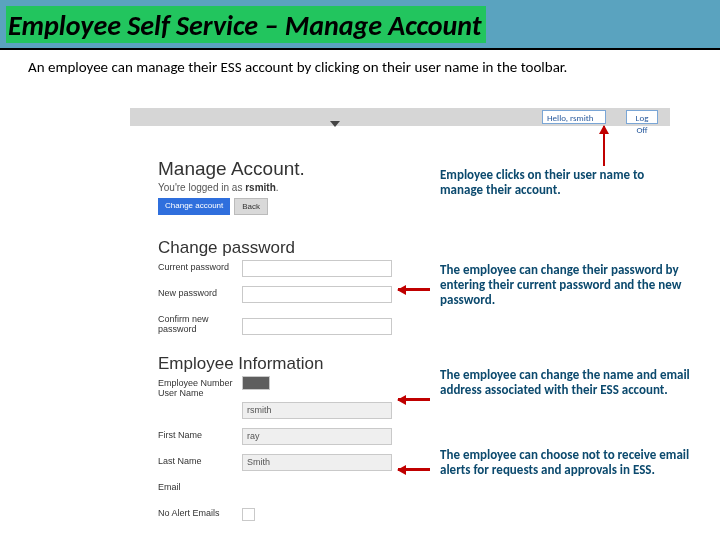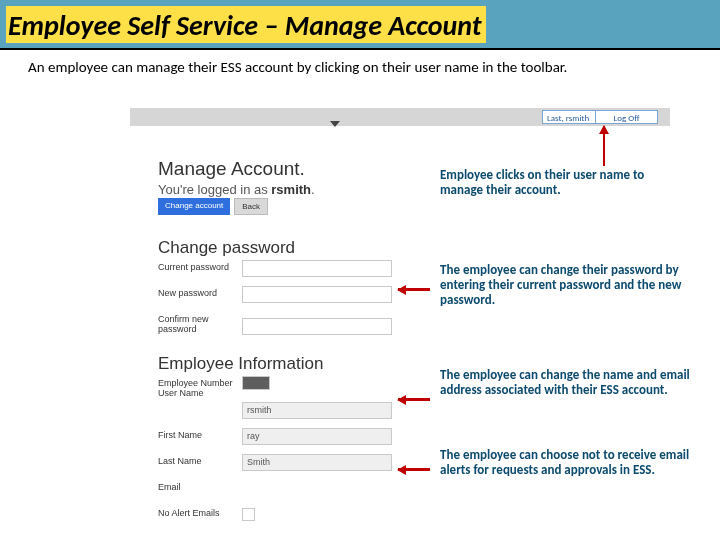--- a/index.html
+++ b/index.html
@@ -6,21 +6,21 @@
   body { font-family: Calibri, Arial, sans-serif; width: 720px; height: 540px; background: #fff; position: relative; }
   .title-band {
     background: #5aa3bf;
     height: 50px;
     display: flex;
     align-items: center;
     padding-left: 6px;
     border-bottom: 2px solid #000;
   }
   .title-inner {
-    background: #fde047;
+    background: #22c55e;
     font-size: 28px;
     font-style: italic;
     font-weight: bold;
     padding: 2px 4px 0 2px;
     color: #000;
   }
   .intro {
     font-size: 15px;
     padding: 8px 10px 6px 28px;
   }
@@ -49,32 +49,32 @@
     top: 2px;
     border: 1px solid #7aa6d6;
     background: #fff;
     font-size: 9px;
     color: #2a5b9e;
     padding: 1px 6px;
     height: 14px;
     line-height: 12px;
   }
   .linkbox.hello { right: 64px; width: 64px; padding: 1px 4px; }
-  .linkbox.logoff { right: 12px; width: 63px; text-align: center; }
+  .linkbox.logoff { right: 12px; width: 32px; text-align: center; }
 
   .ss-h1 {
     position: absolute;
     font-family: Arial, sans-serif;
     font-weight: 400;
     color: #333;
   }
   .ss-h1.manage { top: 50px; left: 28px; font-size: 19px; }
   .ss-sub {
     position: absolute; top: 74px; left: 28px;
-    font-size: 13px; color: #555; font-family: Arial, sans-serif;
+    font-size: 10px; color: #555; font-family: Arial, sans-serif;
   }
   .ss-sub b { font-weight: 700; color: #333; }
 
   .btnrow { position: absolute; top: 90px; left: 28px; display: flex; gap: 4px; }
   .btnrow .b {
     font-size: 8px;
     font-family: Arial, sans-serif;
     padding: 3px 7px;
     border-radius: 0;
   }
@@ -152,21 +152,21 @@
 <div class="title-band">
   <span class="title-inner">Employee Self Service – Manage Account</span>
 </div>
 
 <div class="intro">An employee can manage their ESS account by clicking on their user name in the toolbar.</div>
 
 <div class="stage">
 
   <div class="ss-topbar">
     <div class="caret"></div>
-    <div class="linkbox hello">Last, rsmith</div>
+    <div class="linkbox hello">Hello, rsmith</div>
     <div class="linkbox logoff">Log Off</div>
   </div>
 
   <div class="ss-h1 manage">Manage Account.</div>
   <div class="ss-sub">
     <span>You're logged in as </span><b>rsmith</b>.
   </div>
   <div class="btnrow">
     <div class="b primary">Change account</div>
     <div class="b secondary">Back</div>

